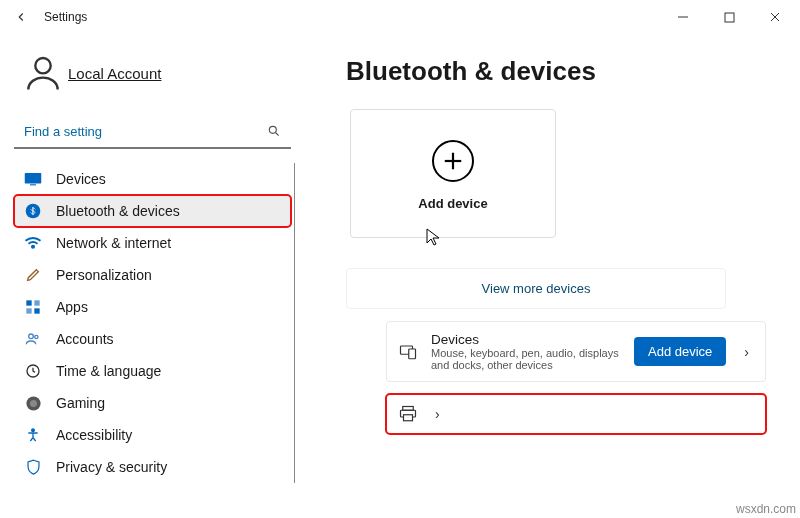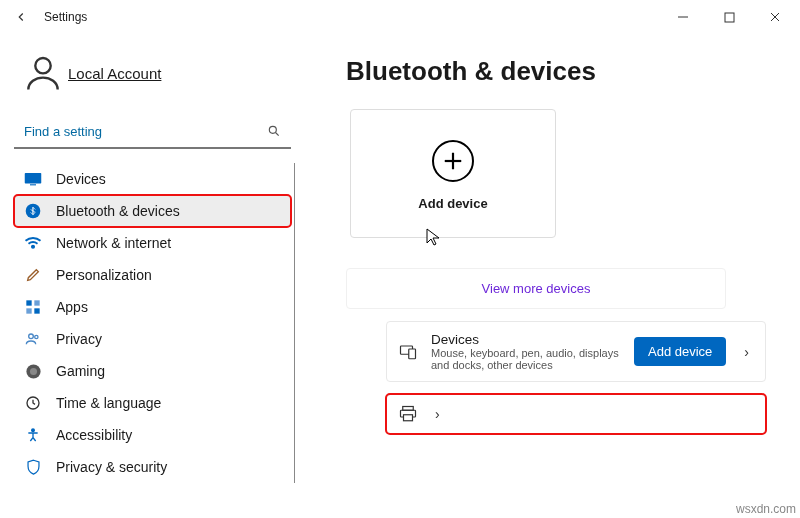--- a/index.html
+++ b/index.html
@@ -21,21 +21,21 @@
   .nav-item.selected { background:#ededed; }
   .nav-icon { width:18px; height:18px; display:flex; align-items:center; justify-content:center; }
   .hl-red { outline:2px solid #e11; outline-offset:-1px; }
 
   .main { flex:1; padding: 22px 34px 0 44px; }
   .main h1 { font-size:26px; font-weight:600; margin-bottom:22px; }
   .tile { width:206px; border:1px solid #ddd; border-radius:4px; display:flex; flex-direction:column; align-items:center; justify-content:center; padding:30px 10px 26px 10px; margin-left:4px;}
   .plus-circle { width:42px; height:42px; border:2px solid #000; border-radius:50%; display:flex; align-items:center; justify-content:center; margin-bottom:14px;}
   .tile-label { font-size:13px; font-weight:600; }
   .cursor { position:relative; left:80px; top:-10px; font-size:16px;}
-  .view-more { width:380px; text-align:center; color:#6d28d9; padding:12px 0; font-size:13px; border:1px solid #f0f0f0; border-radius:4px; margin-top:6px;}
+  .view-more { width:380px; text-align:center; color:#0c4a6e; padding:12px 0; font-size:13px; border:1px solid #f0f0f0; border-radius:4px; margin-top:6px;}
   .setting-row { width:380px; display:flex; align-items:center; gap:14px; border:1px solid #e8e8e8; border-radius:4px; padding:10px 12px; margin-top:12px;margin-left:40px; }
   .setting-row .texts { flex:1; }
   .setting-row .row-title { font-size:13.5px; }
   .setting-row .row-sub { font-size:11px; color:#555; }
   .btn-primary { background:#0067c0; color:#fff; border-radius:4px; padding:7px 14px; font-size:13px; }
   .chevron { font-size:14px; color:#333; padding:0 4px;}
   .watermark { position:fixed; bottom:2px; right:4px; font-size:12px; color:#888;}
 </style>
 </head>
 <body>
@@ -143,41 +143,41 @@
       </div>
 
       <div class="nav-item">
         <span class="nav-icon">
             <svg width="16" height="16" viewBox="0 0 24 24" fill="none" stroke="#4a88c7" stroke-width="2">
               <circle cx="9" cy="8" r="3.5"></circle>
               <circle cx="17" cy="9" r="2.5"></circle>
               <path d="M2 20c0-3 3-5 7-5s7 2 7 5"></path>
             </svg>
           </span>
-        <span>Privacy</span>
+        <span>Accounts</span>
+      </div>
+
+      <div class="nav-item">
+        <span class="nav-icon">
+            <svg width="16" height="16" viewBox="0 0 24 24" fill="none" stroke="#333" stroke-width="2">
+              <circle cx="12" cy="12" r="9"></circle>
+              <path d="M12 7v5l3 2"></path>
+            </svg>
+          </span>
+        <span>Time &amp; language</span>
       </div>
 
       <div class="nav-item">
         <span class="nav-icon">
             <svg width="17" height="17" viewBox="0 0 24 24">
               <circle cx="12" cy="12" r="10" fill="#555"></circle>
               <circle cx="12" cy="12" r="5" fill="#888"></circle>
             </svg>
           </span>
         <span>Gaming</span>
-      </div>
-
-      <div class="nav-item">
-        <span class="nav-icon">
-            <svg width="16" height="16" viewBox="0 0 24 24" fill="none" stroke="#333" stroke-width="2">
-              <circle cx="12" cy="12" r="9"></circle>
-              <path d="M12 7v5l3 2"></path>
-            </svg>
-          </span>
-        <span>Time &amp; language</span>
       </div>
 
       <div class="nav-item">
         <span class="nav-icon">
             <svg width="16" height="16" viewBox="0 0 24 24" fill="none" stroke="#0067c0" stroke-width="2">
               <circle cx="12" cy="5" r="2" fill="#0067c0"></circle>
               <path d="M5 9h14M12 9v7m-4 5l4-5 4 5"></path>
             </svg>
           </span>
         <span>Accessibility</span>

